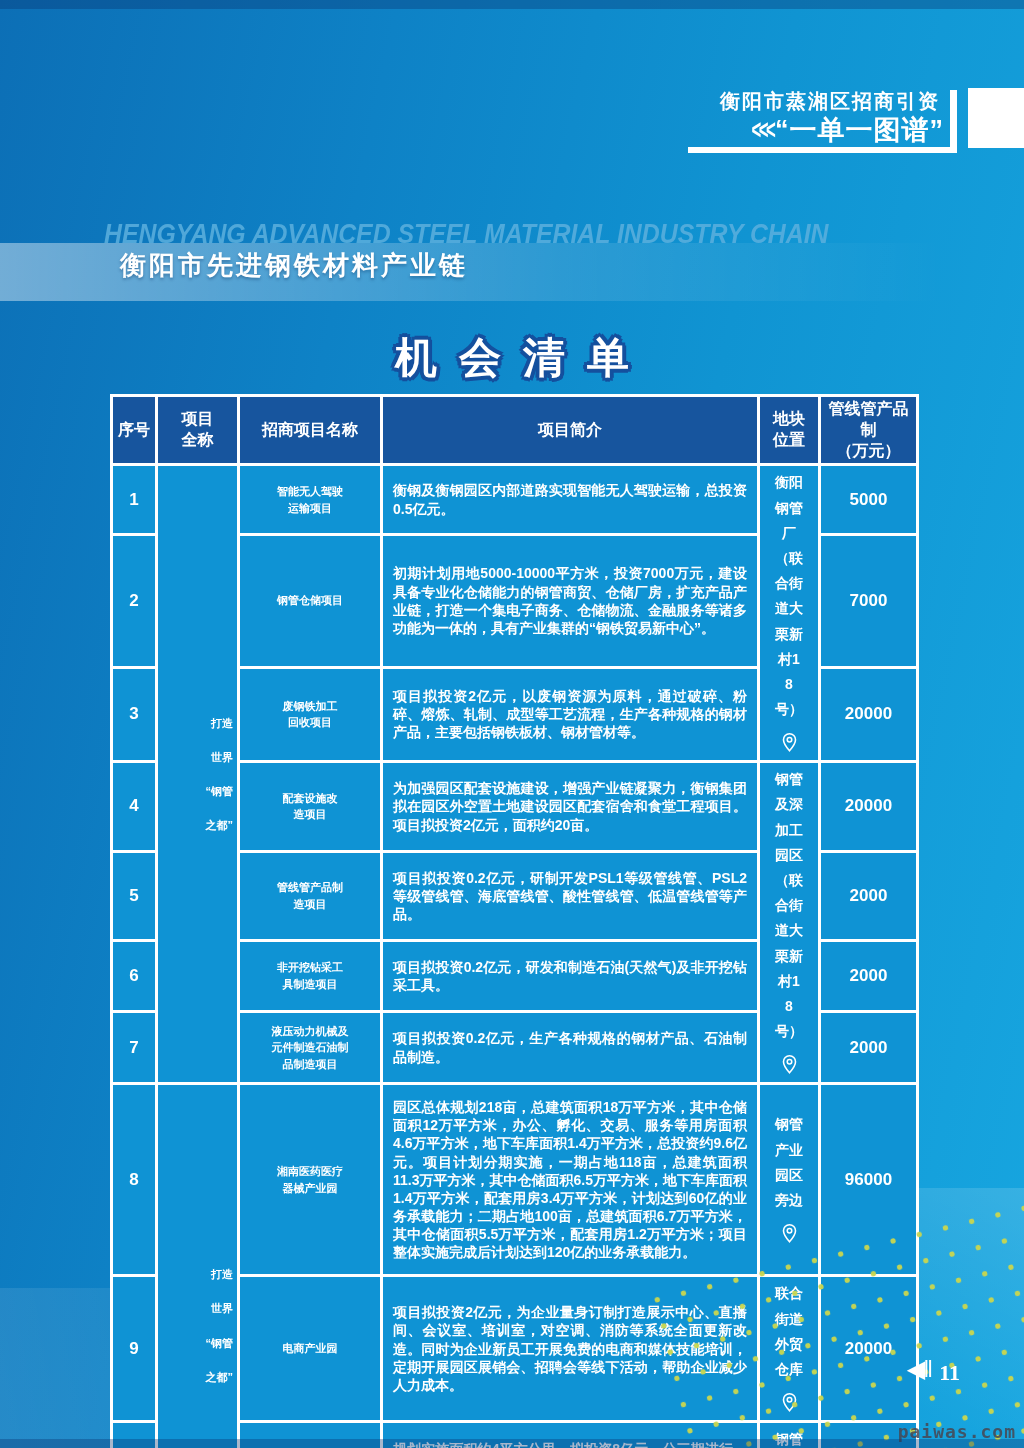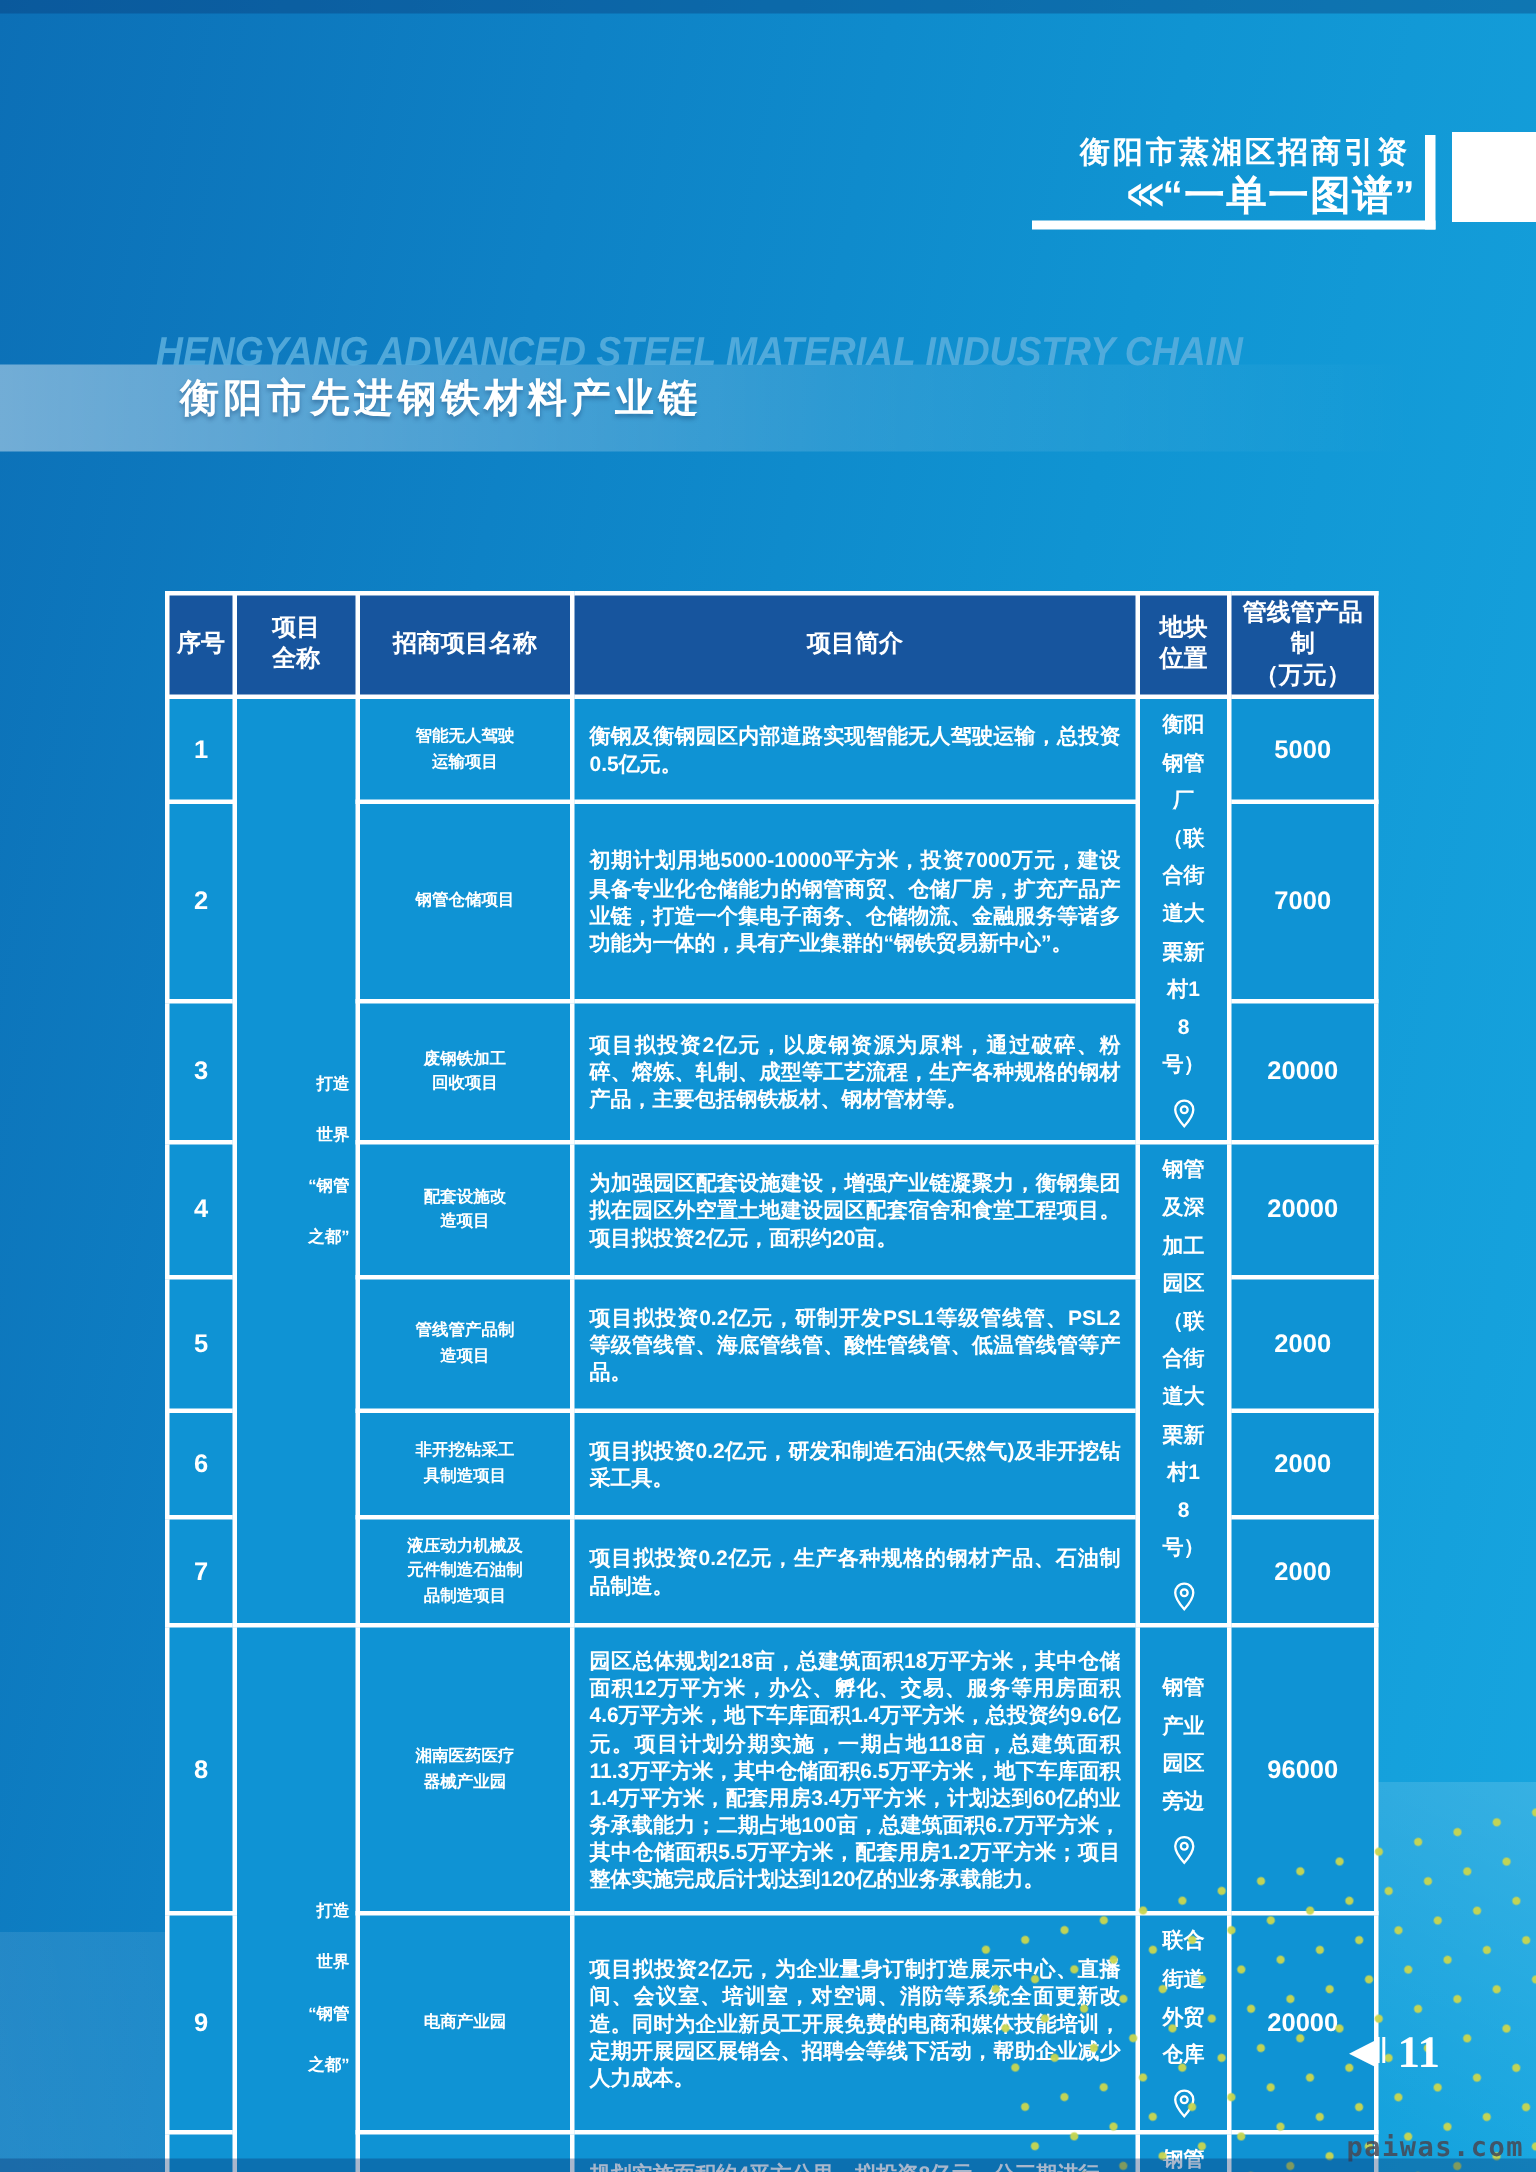--- a/index.html
+++ b/index.html
@@ -53,41 +53,42 @@
   td.loc{font-size:14px;font-weight:700;text-align:center;line-height:1.8;padding:4px 15px;word-break:break-all;}
   td.invest{font-size:17px;font-weight:700;text-align:center;}
   .pin{display:block;margin:10px auto 2px;}
 
   
   .dots{position:absolute;right:-40px;bottom:-30px;width:400px;height:240px;
         background-image:radial-gradient(circle,#c9d64f 2.3px,rgba(0,0,0,0) 3.1px);
         background-size:27px 27px;transform:rotate(-14deg);opacity:.95;}
   .pageno{position:absolute;right:64px;bottom:62px;color:#fff;white-space:nowrap;}
   .pageno .nav{font-size:24px;letter-spacing:-2px;vertical-align:3px;}
-  .pageno .no{font-family:"Liberation Serif",serif;font-size:30px;font-weight:700;margin-left:8px;margin-top:32px;}
+  .pageno .no{font-family:"Liberation Serif",serif;font-size:22px;font-weight:700;margin-left:8px;margin-top:32px;}
   .watermark{position:absolute;right:8px;bottom:6px;color:#474753;opacity:.85;
              font-family:"DejaVu Sans Mono",monospace;font-size:18px;font-weight:700;letter-spacing:1px;}
 </style>
 </head>
 <body>
 
 <div class="page">
   <div class="edge top"></div>
   <div class="sheen"></div>
   <div class="sheen2"></div>
 
   <div class="mh-rule"></div>
   <div class="mh-block"></div>
   <div class="mh-line1">衡阳市蒸湘区招商引资</div>
   <div class="mh-line2"><span class="chev">&lt;&lt;&lt;</span><span>“一单一图谱”</span></div>
 
   <div class="title-band"></div>
   <div class="title-en">HENGYANG ADVANCED STEEL MATERIAL INDUSTRY CHAIN</div>
   <h1 class="title-zh">衡阳市先进钢铁材料产业链</h1>
 
+  <h2 class="section-title">机会清单</h2>
 
   <table class="opps">
     <colgroup>
       <col style="width:45px">
         <col style="width:82px">
         <col style="width:143px">
       <col style="width:377px">
         <col style="width:61px">
         <col style="width:98px">
     </colgroup>

